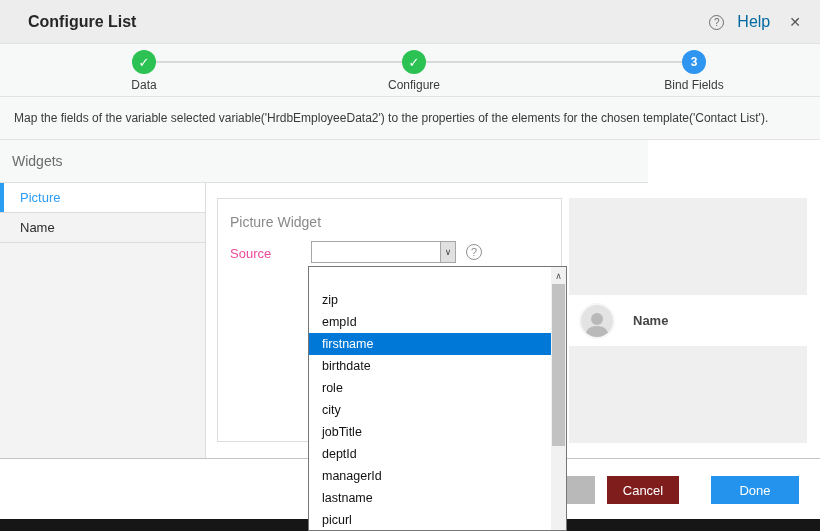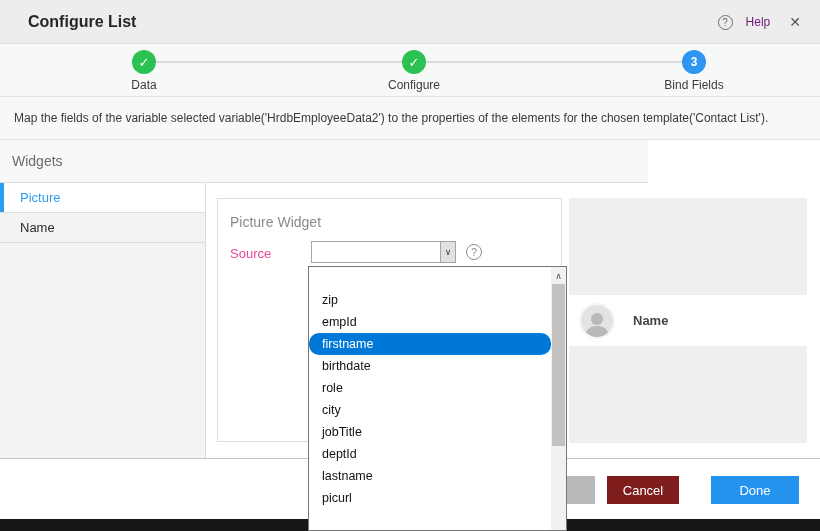--- a/index.html
+++ b/index.html
@@ -9,21 +9,21 @@
     font-family:"Liberation Sans","DejaVu Sans",sans-serif; color:#333;
   }
 
   
   .hdr { position:absolute; left:0; top:0; width:820px; height:44px;
     background:#ededed; border-bottom:1px solid #e2e2e2; display:flex; align-items:center; }
   .hdr-title { margin-left:28px; font-size:16px; font-weight:600; color:#262626; }
   .hdr-right { position:absolute; right:19px; top:0; height:44px; display:flex; align-items:center; gap:13px; }
   .qcircle { width:15px; height:15px; border:1px solid #6e6e6e; border-radius:50%;
     display:flex; align-items:center; justify-content:center; font-size:10px; color:#6e6e6e; }
-  .hdr-help-label { font-size:12px; color:#701a75; }
+  .hdr-help-label { font-size:16px; color:#0369a1; }
   .hdr-close { font-size:14px; color:#555; margin-left:6px; cursor:default; }
 
   
   .stepper { position:absolute; left:0; top:44px; width:820px; height:53px;
     background:#f7f8f8; border-bottom:1px solid #e3e3e3; }
   .step-line { position:absolute; left:144px; top:17px; width:550px; height:2px; background:#d9d9d9; }
   .step { position:absolute; top:6px; width:120px; text-align:center; }
   .step.s0 { left:84px; } .step.s1 { left:354px; } .step.s2 { left:634px; }
   .step-circle { width:24px; height:24px; border-radius:50%; margin:0 auto;
     display:flex; align-items:center; justify-content:center; color:#fff; font-size:13px; font-weight:bold; }
@@ -82,21 +82,21 @@
   .btn-done  { right:21px;  width:88px; background:#2493ee; }
 
   .bottom-bar { position:absolute; left:0; top:519px; width:820px; height:12px; background:#161616; }
 
   
   .dropdown { position:absolute; left:308px; top:266px; width:259px; height:265px;
     background:#fff; border:1px solid #767676; z-index:20; }
   .dd-list { position:absolute; left:0; top:0; right:15px; bottom:0; overflow:hidden; }
   .dd-item { height:22px; line-height:22px; padding-left:13px; font-size:12.5px;
     color:#111; white-space:nowrap; cursor:default; }
-  .dd-item.selected { background:#0078d7; color:#fff;border-radius:10px; }
+  .dd-item.selected { background:#0078d7; color:#fff; }
   .dd-scroll { position:absolute; right:0; top:0; width:15px; height:100%; background:#f1f1f1; }
   .dd-scroll-up { height:17px; display:flex; align-items:center; justify-content:center;
     font-size:9px; color:#505050; }
   .dd-thumb { position:absolute; left:1px; top:17px; width:13px; height:162px; background:#c2c2c2; }
 </style>
 </head>
 <body>
 
 <div class="hdr">
   <div class="hdr-title">Configure List</div>
@@ -180,20 +180,21 @@
   <div class="dd-list">
     <div class="dd-item"></div>
     <div class="dd-item">zip</div>
     <div class="dd-item">empId</div>
     <div class="dd-item selected">firstname</div>
     <div class="dd-item">birthdate</div>
     <div class="dd-item">role</div>
     <div class="dd-item">city</div>
     <div class="dd-item">jobTitle</div>
     <div class="dd-item">deptId</div>
+    <div class="dd-item">managerId</div>
     <div class="dd-item">lastname</div>
     <div class="dd-item">picurl</div>
   </div>
   <div class="dd-scroll">
     <div class="dd-scroll-up">∧</div>
     <div class="dd-thumb"></div>
   </div>
 </div>
 
 </body></html>

